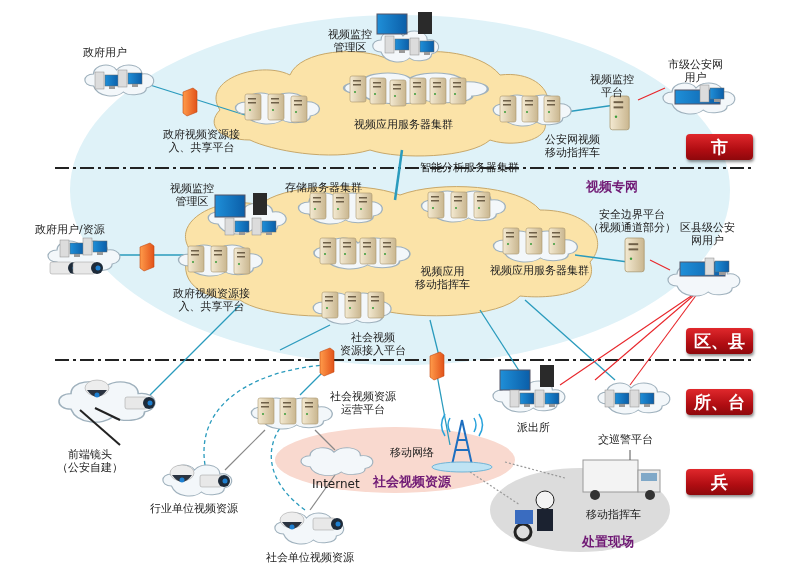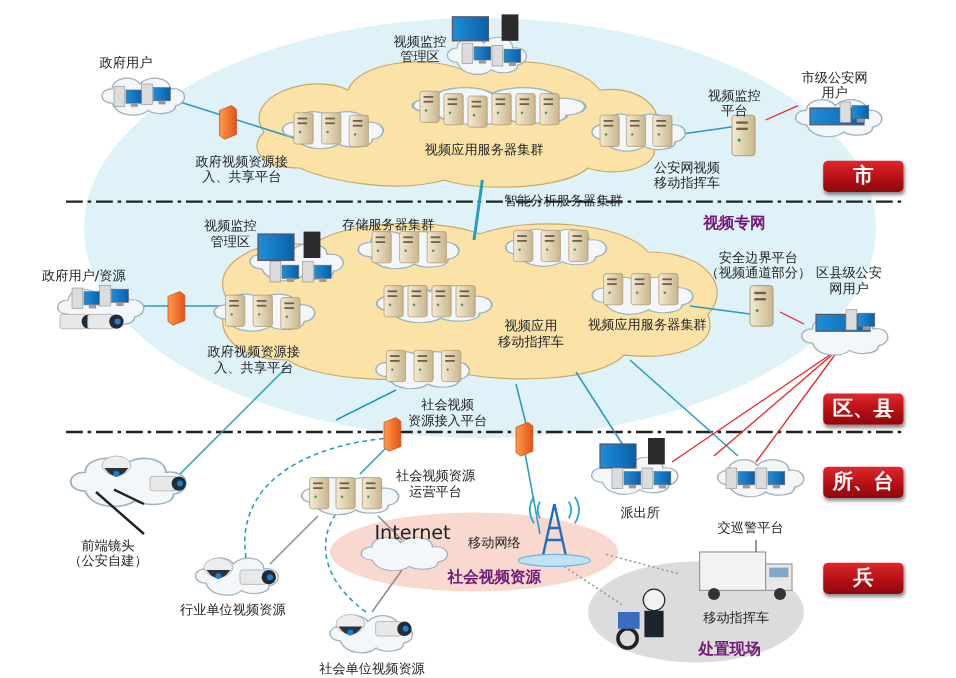--- a/index.html
+++ b/index.html
@@ -303,21 +303,21 @@
 <div class="lbl" style="left:588px;top:208px"><span>安全边界平台</span><br><span>（视频通道部分）</span></div>
 <div class="lbl" style="left:680px;top:221px"><span>区县级公安</span><br><span>网用户</span></div>
 
 <div class="lbl" style="left:57px;top:448px"><span>前端镜头</span><br><span>（公安自建）</span></div>
 <div class="lbl" style="left:330px;top:390px"><span>社会视频资源</span><br><span>运营平台</span></div>
 <div class="lbl" style="left:517px;top:421px">派出所</div>
 <div class="lbl" style="left:598px;top:433px">交巡警平台</div>
 <div class="lbl" style="left:150px;top:502px">行业单位视频资源</div>
 <div class="lbl" style="left:266px;top:551px">社会单位视频资源</div>
 
-<div class="lbl" style="left:312px;top:437px;font-size:16px">Internet</div>
+<div class="lbl" style="left:312px;top:478px;font-size:12px">Internet</div>
 <div class="lbl" style="left:390px;top:446px">移动网络</div>
 <div class="lbl red" style="left:373px;top:475px">社会视频资源</div>
 
 <div class="lbl" style="left:586px;top:508px">移动指挥车</div>
 <div class="lbl red" style="left:582px;top:535px">处置现场</div>
 <div class="lbl" style="left:508px;top:572px">单兵系统</div>
 
 <div class="tier" style="top:134px">市</div>
 <div class="tier" style="top:328px">区、县</div>
 <div class="tier" style="top:389px">所、台</div>

